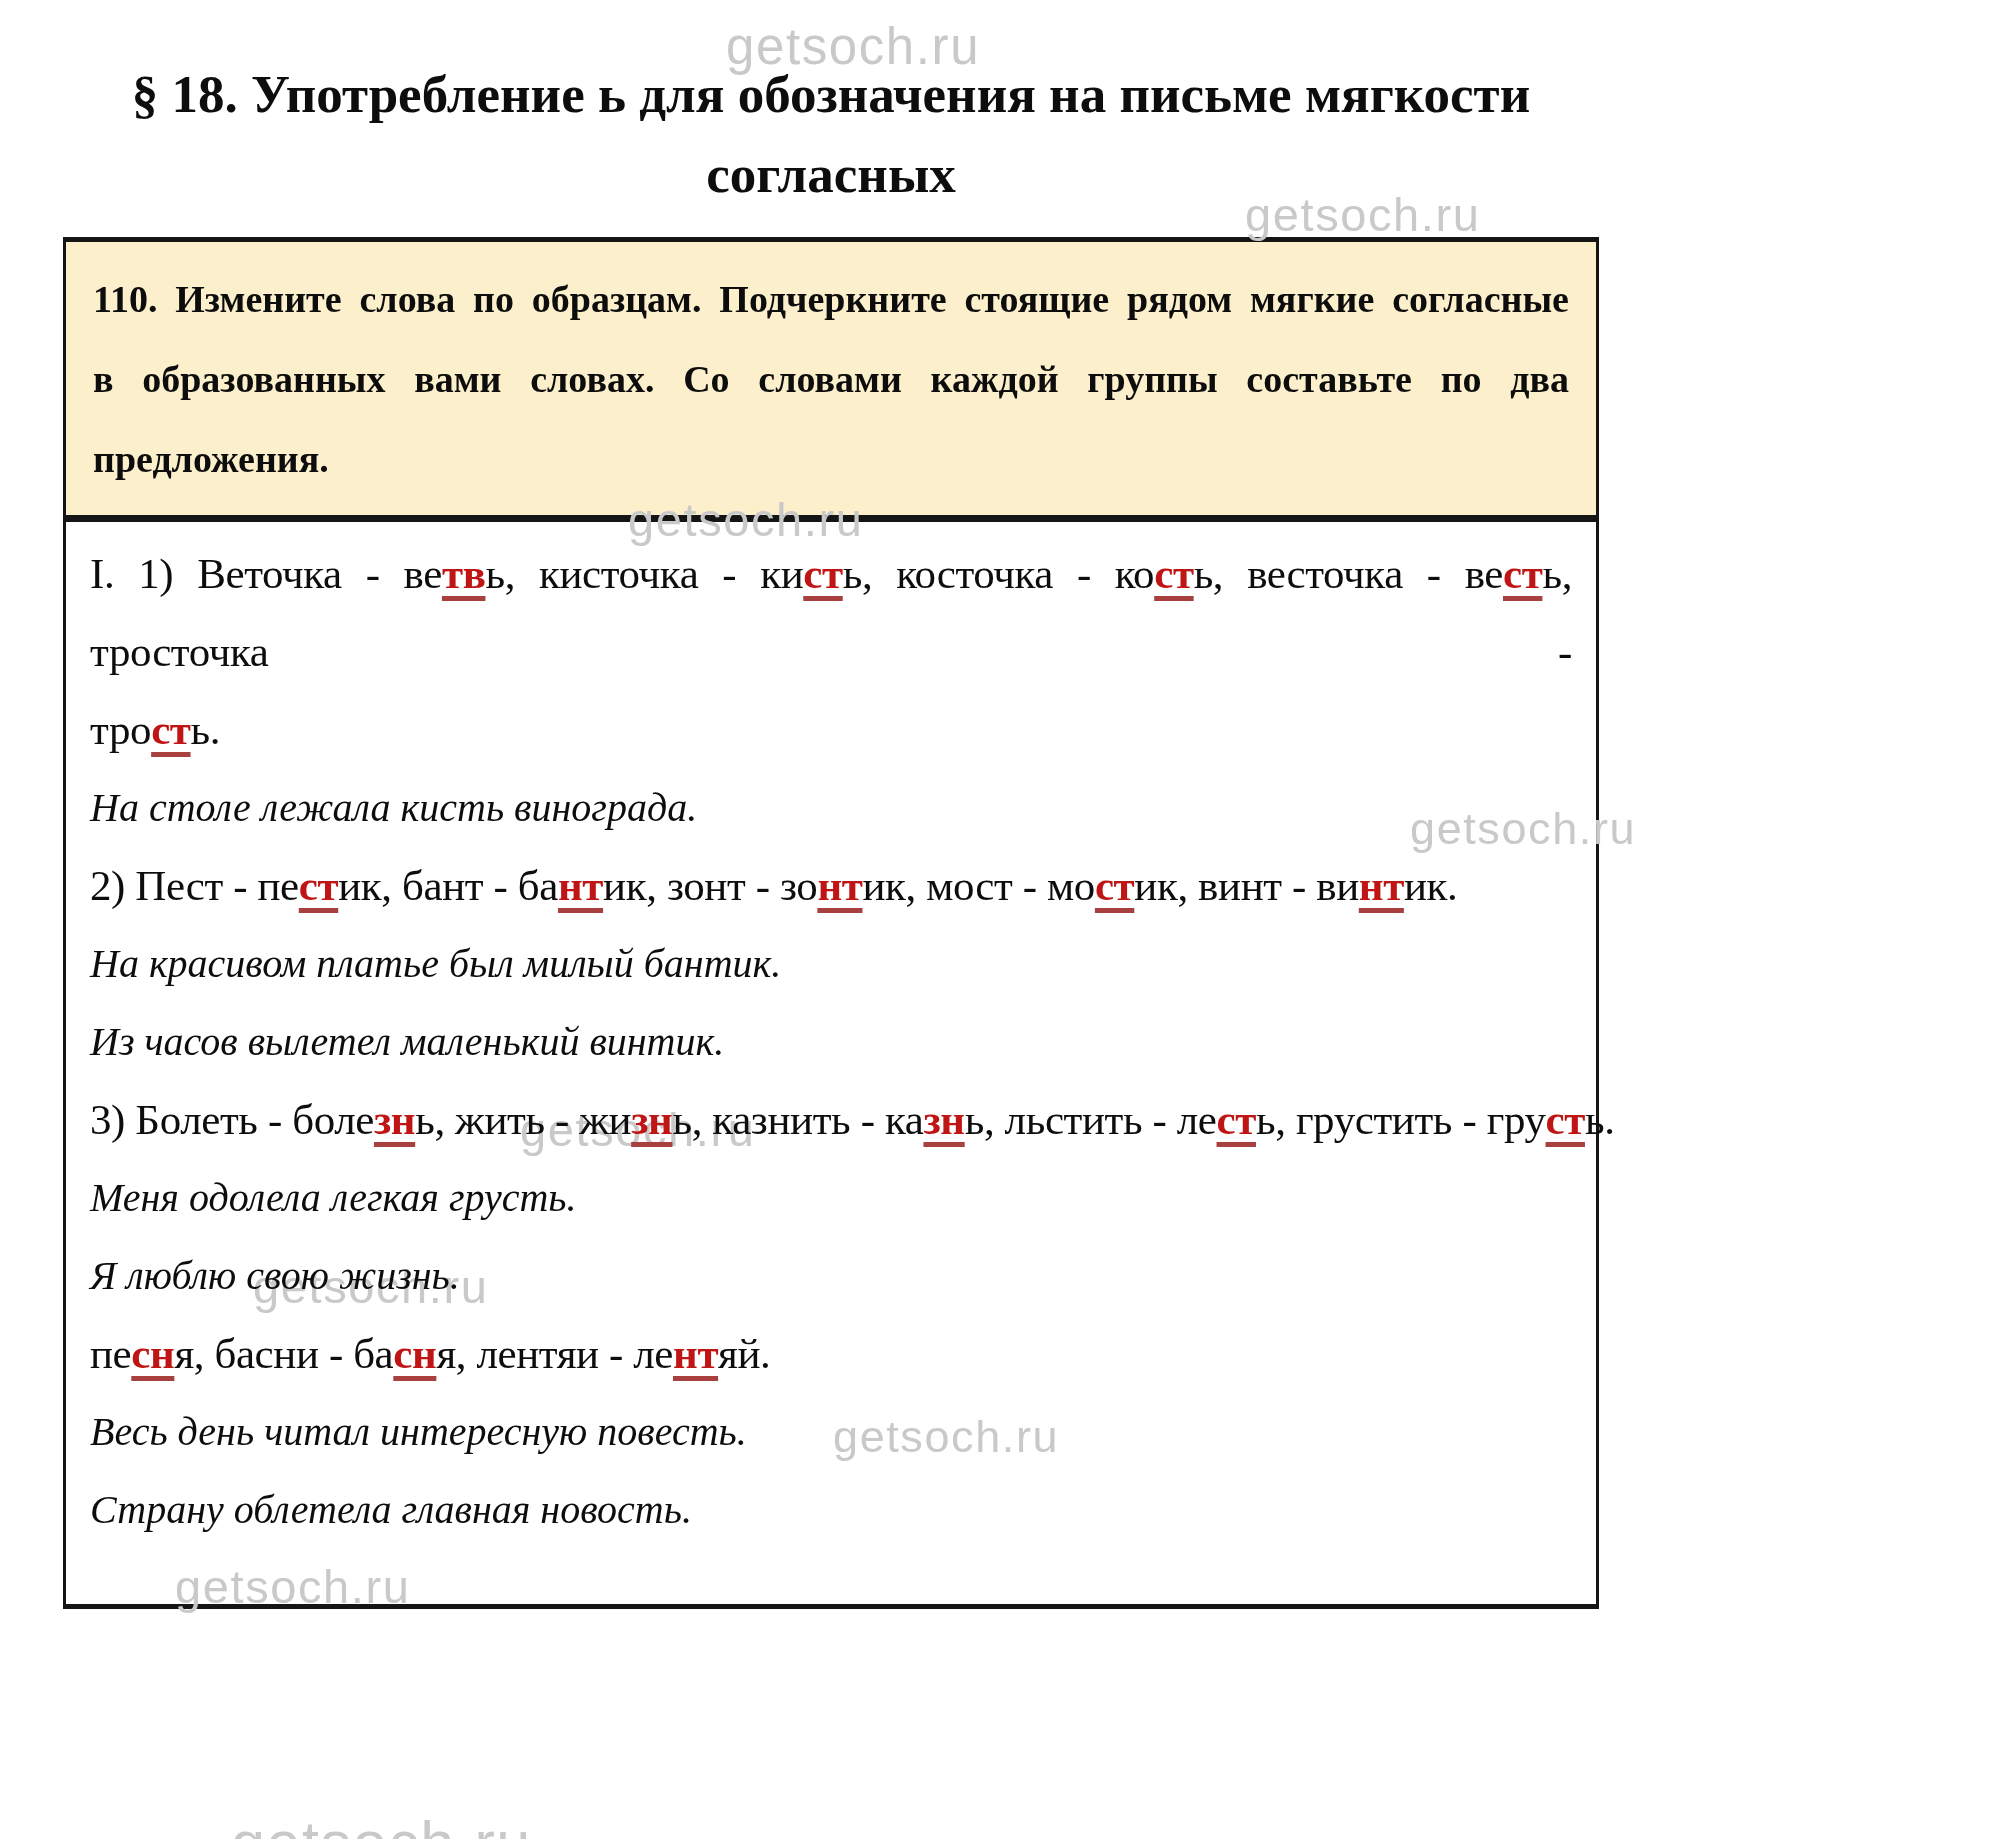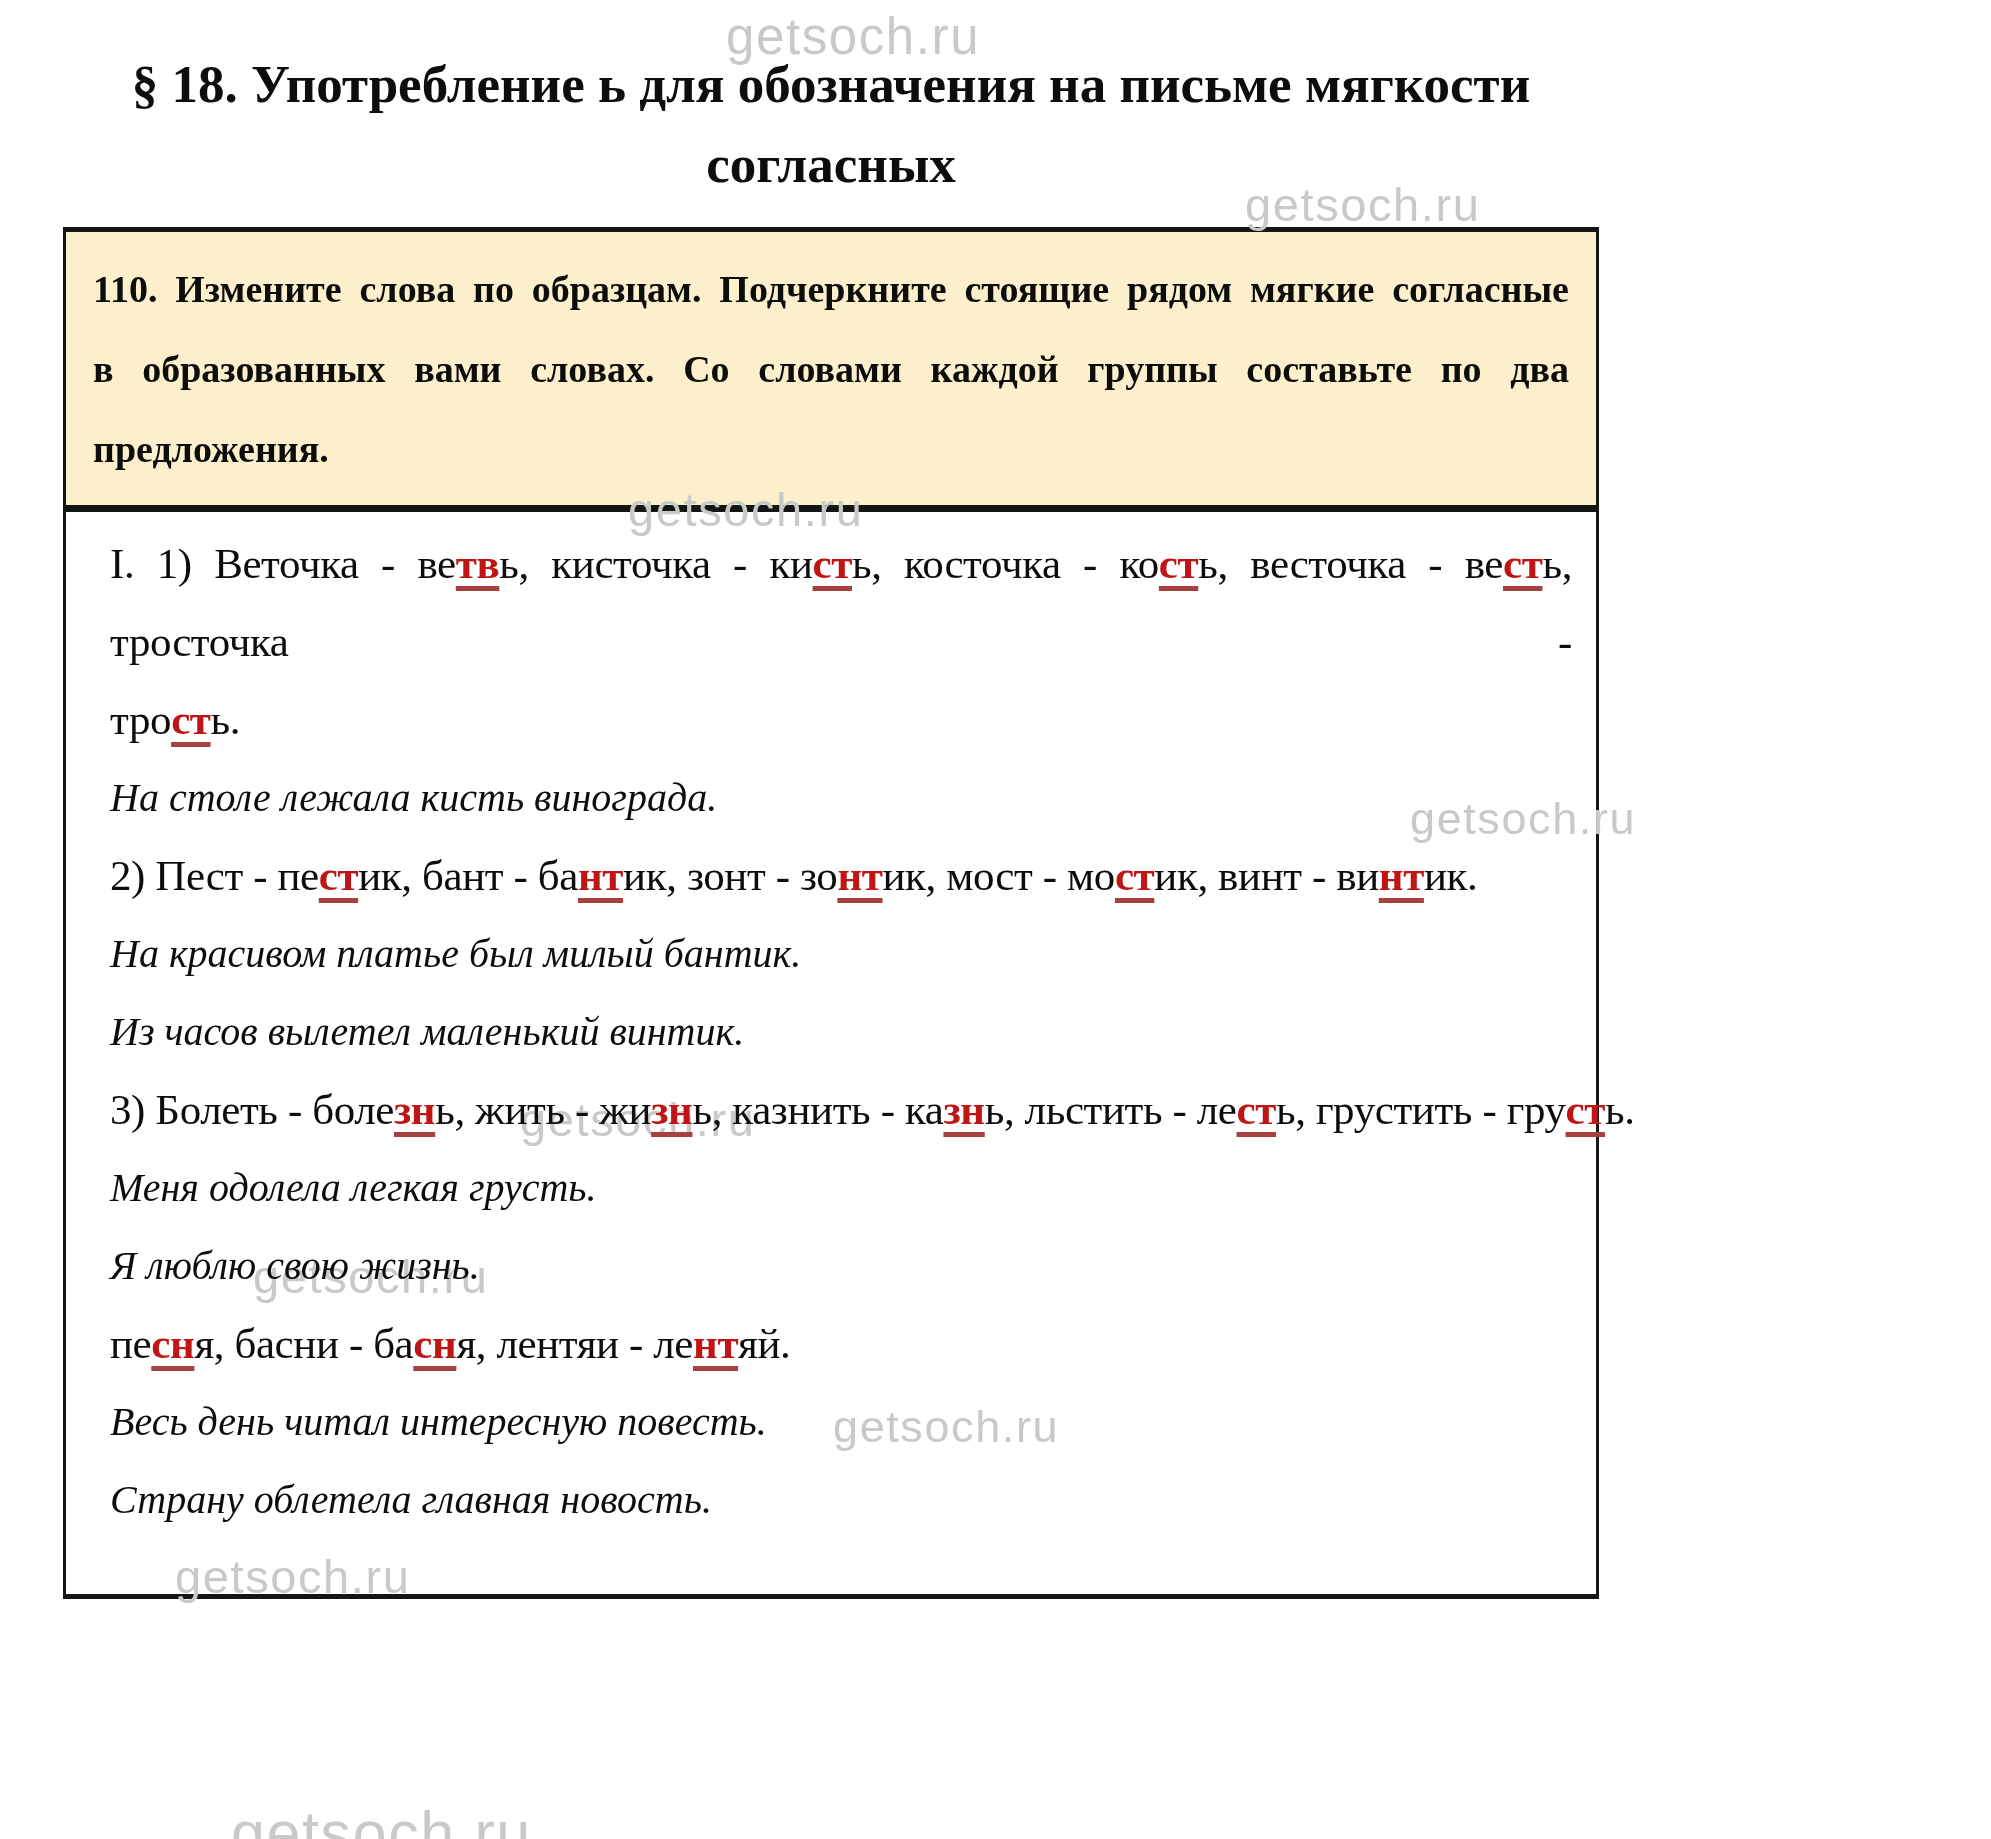--- a/index.html
+++ b/index.html
@@ -13,21 +13,21 @@
   .wm{
     position:absolute;z-index:1;
     font-family:"Liberation Sans","DejaVu Sans",sans-serif;
     color:#c9c9c9;white-space:nowrap;line-height:1;
     letter-spacing:1.6px;
   }
 
   
   .title{
     position:relative;z-index:2;
-    padding-top:44px;margin:0;
+    padding-top:44px;margin:10px;
     text-align:center;font-weight:bold;
     font-size:53px;line-height:80px;
     transform-origin:top center;
   }
   .title .t-line{white-space:nowrap;}
 
   
   .task-box{
     position:relative;
     margin:22.5px 63px 0 63px;
@@ -46,21 +46,20 @@
   
   .tline{
     position:relative;z-index:2;
     font-weight:bold;font-size:38px;line-height:80px;
     white-space:nowrap;
   }
   .line{
     position:relative;z-index:2;
     font-size:43px;line-height:78px;letter-spacing:-0.4px;
     white-space:nowrap;
-    margin-left:20px;
   }
   .it{font-style:italic;font-size:40px;letter-spacing:0;}
   .j{
     white-space:normal;
     text-align:justify;text-align-last:justify;
   }
   .tline.j{white-space:normal;text-align:justify;text-align-last:justify;}
 
   
   .r{

